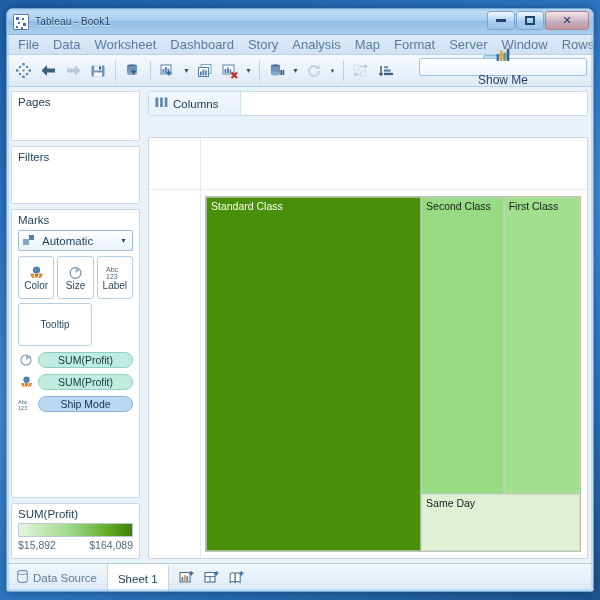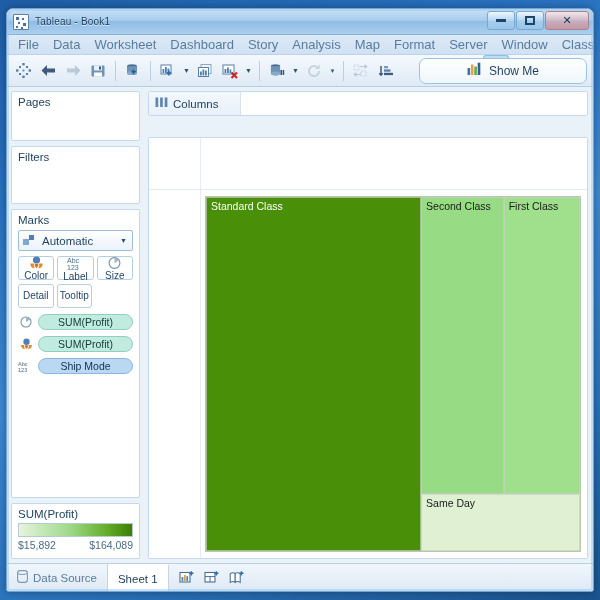--- a/index.html
+++ b/index.html
@@ -120,28 +120,29 @@
   }
   .tcaret {
     width: 11px; height: 24px;
     display: flex; align-items: center; justify-content: center;
     font-size: 7px; color: #31556f;
   }
   .tsep { width: 1px; height: 20px; background: #b9cfe2; margin: 0 4px; }
   #showme {
     position: absolute;
     right: 6px; top: 3px;
-    height: 26px;
+    height: 18px;
     min-width: 168px;
     background: linear-gradient(to bottom, #ffffff, #eff6fc);
     border: 1px solid #9dc3e2;
-    border-radius: 7px;
+    border-radius: 2px;
     display: flex; align-items: center; justify-content: center;
     gap: 7px;
     padding: 0 12px;
+    flex-direction: column;
   }
   #showme .lbl { font-size: 12px; color: #1f3f5e; }
   #showme-tab {
     position: absolute;
     right: 84px; top: 0px;
     width: 26px; height: 4px;
     background: #bcddf3;
     border: 1px solid #8fbedd;
     border-bottom: none;
     border-radius: 3px 3px 0 0;
@@ -194,21 +195,21 @@
   .marks-type .mt-caret {
     position: absolute; right: 5px;
     font-size: 7px; color: #27506f;
   }
   .mt-icon { width: 14px; height: 11px; position: relative; flex: 0 0 14px; }
   .mt-icon i { position: absolute; display: block; }
 
   .btn-row { display: flex; gap: 3px; padding: 0 6px; margin-bottom: 4px; }
   .mbtn {
     flex: 1 1 0;
-    height: 24px;
+    height: 43px;
     border: 1px solid #b6cee2;
     border-radius: 3px;
     background: #fff;
     display: flex; flex-direction: column;
     align-items: center; justify-content: center;
     gap: 1px;
   }
   .mbtn .mb-lbl { font-size: 10px; color: #1f3f5e; line-height: 1; }
   .mbtn .mb-ic { height: 16px; display:flex; align-items:center; justify-content:center; }
   .btn-row.two { width: 86px; }
@@ -400,21 +401,21 @@
     <div class="menu-item">File</div>
     <div class="menu-item">Data</div>
     <div class="menu-item">Worksheet</div>
     <div class="menu-item">Dashboard</div>
     <div class="menu-item">Story</div>
     <div class="menu-item">Analysis</div>
     <div class="menu-item">Map</div>
     <div class="menu-item">Format</div>
     <div class="menu-item">Server</div>
     <div class="menu-item">Window</div>
-    <div class="menu-item">Class</div>
+    <div class="menu-item">Rows</div>
   </div>
 
   <div id="toolbar">
 
     <div class="tbtn">
       <svg width="17" height="17" viewBox="0 0 17 17">
         <g fill="#5a7fa6">
           <rect x="7.3" y="1" width="2.4" height="2.4"></rect>
             <rect x="7.3" y="13.6" width="2.4" height="2.4"></rect>
           <rect x="1" y="7.3" width="2.4" height="2.4"></rect>
@@ -580,42 +581,39 @@
                 <circle cx="8.5" cy="5" r="3.6" fill="#4f7fb5"></circle>
                 <path d="M2.4 8.6 a4 4 0 0 0 4.4 4.6 a4.6 4.6 0 0 1 -0.8 -4.6 z" fill="#e08a2a"></path>
                 <path d="M14.6 8.6 a4 4 0 0 1 -4.4 4.6 a4.6 4.6 0 0 0 0.8 -4.6 z" fill="#e08a2a"></path>
                 <path d="M6.6 8.8 h3.8 a4.3 4.3 0 0 1 -1.9 4.4 a4.3 4.3 0 0 1 -1.9 -4.4 z" fill="#cf7a1e"></path>
               </svg>
             </span>
             <span class="mb-lbl">Color</span>
           </div>
           <div class="mbtn">
             <span class="mb-ic">
+              <svg width="15" height="15" viewBox="0 0 15 15">
+                <circle cx="7.5" cy="8" r="5.4" fill="#ffffff" stroke="#6f8ea8" stroke-width="1.1"></circle>
+                <path d="M7.5 8 L7.5 2.6 A5.4 5.4 0 0 1 12.1 5.2 Z" fill="#9fb6c9"></path>
+              </svg>
+            </span>
+            <span class="mb-lbl">Size</span>
+          </div>
+          <div class="mbtn">
+            <span class="mb-ic">
               <svg width="19" height="16" viewBox="0 0 19 16">
                 <text x="1" y="7.5" font-family="Liberation Sans, sans-serif" font-size="7" fill="#4a6b86">Abc</text>
                 <text x="1" y="14.5" font-family="Liberation Sans, sans-serif" font-size="7" fill="#4a6b86">123</text>
               </svg>
             </span>
             <span class="mb-lbl">Label</span>
           </div>
-          <div class="mbtn">
-            <span class="mb-ic">
-              <svg width="15" height="15" viewBox="0 0 15 15">
-                <circle cx="7.5" cy="8" r="5.4" fill="#ffffff" stroke="#6f8ea8" stroke-width="1.1"></circle>
-                <path d="M7.5 8 L7.5 2.6 A5.4 5.4 0 0 1 12.1 5.2 Z" fill="#9fb6c9"></path>
-              </svg>
-            </span>
-            <span class="mb-lbl">Size</span>
-          </div>
         </div>
 
         <div class="btn-row two">
-          <div class="mbtn">
-            <span class="mb-lbl">Detail</span>
-          </div>
           <div class="mbtn">
             <span class="mb-lbl">Tooltip</span>
           </div>
         </div>
 
         <div class="pill-row">
           <span class="pill-ic">
             <svg width="14" height="14" viewBox="0 0 15 15">
               <circle cx="7.5" cy="7.5" r="5.4" fill="#ffffff" stroke="#6f8ea8" stroke-width="1.1"></circle>
               <path d="M7.5 7.5 L7.5 2.1 A5.4 5.4 0 0 1 12.1 4.7 Z" fill="#9fb6c9"></path>

